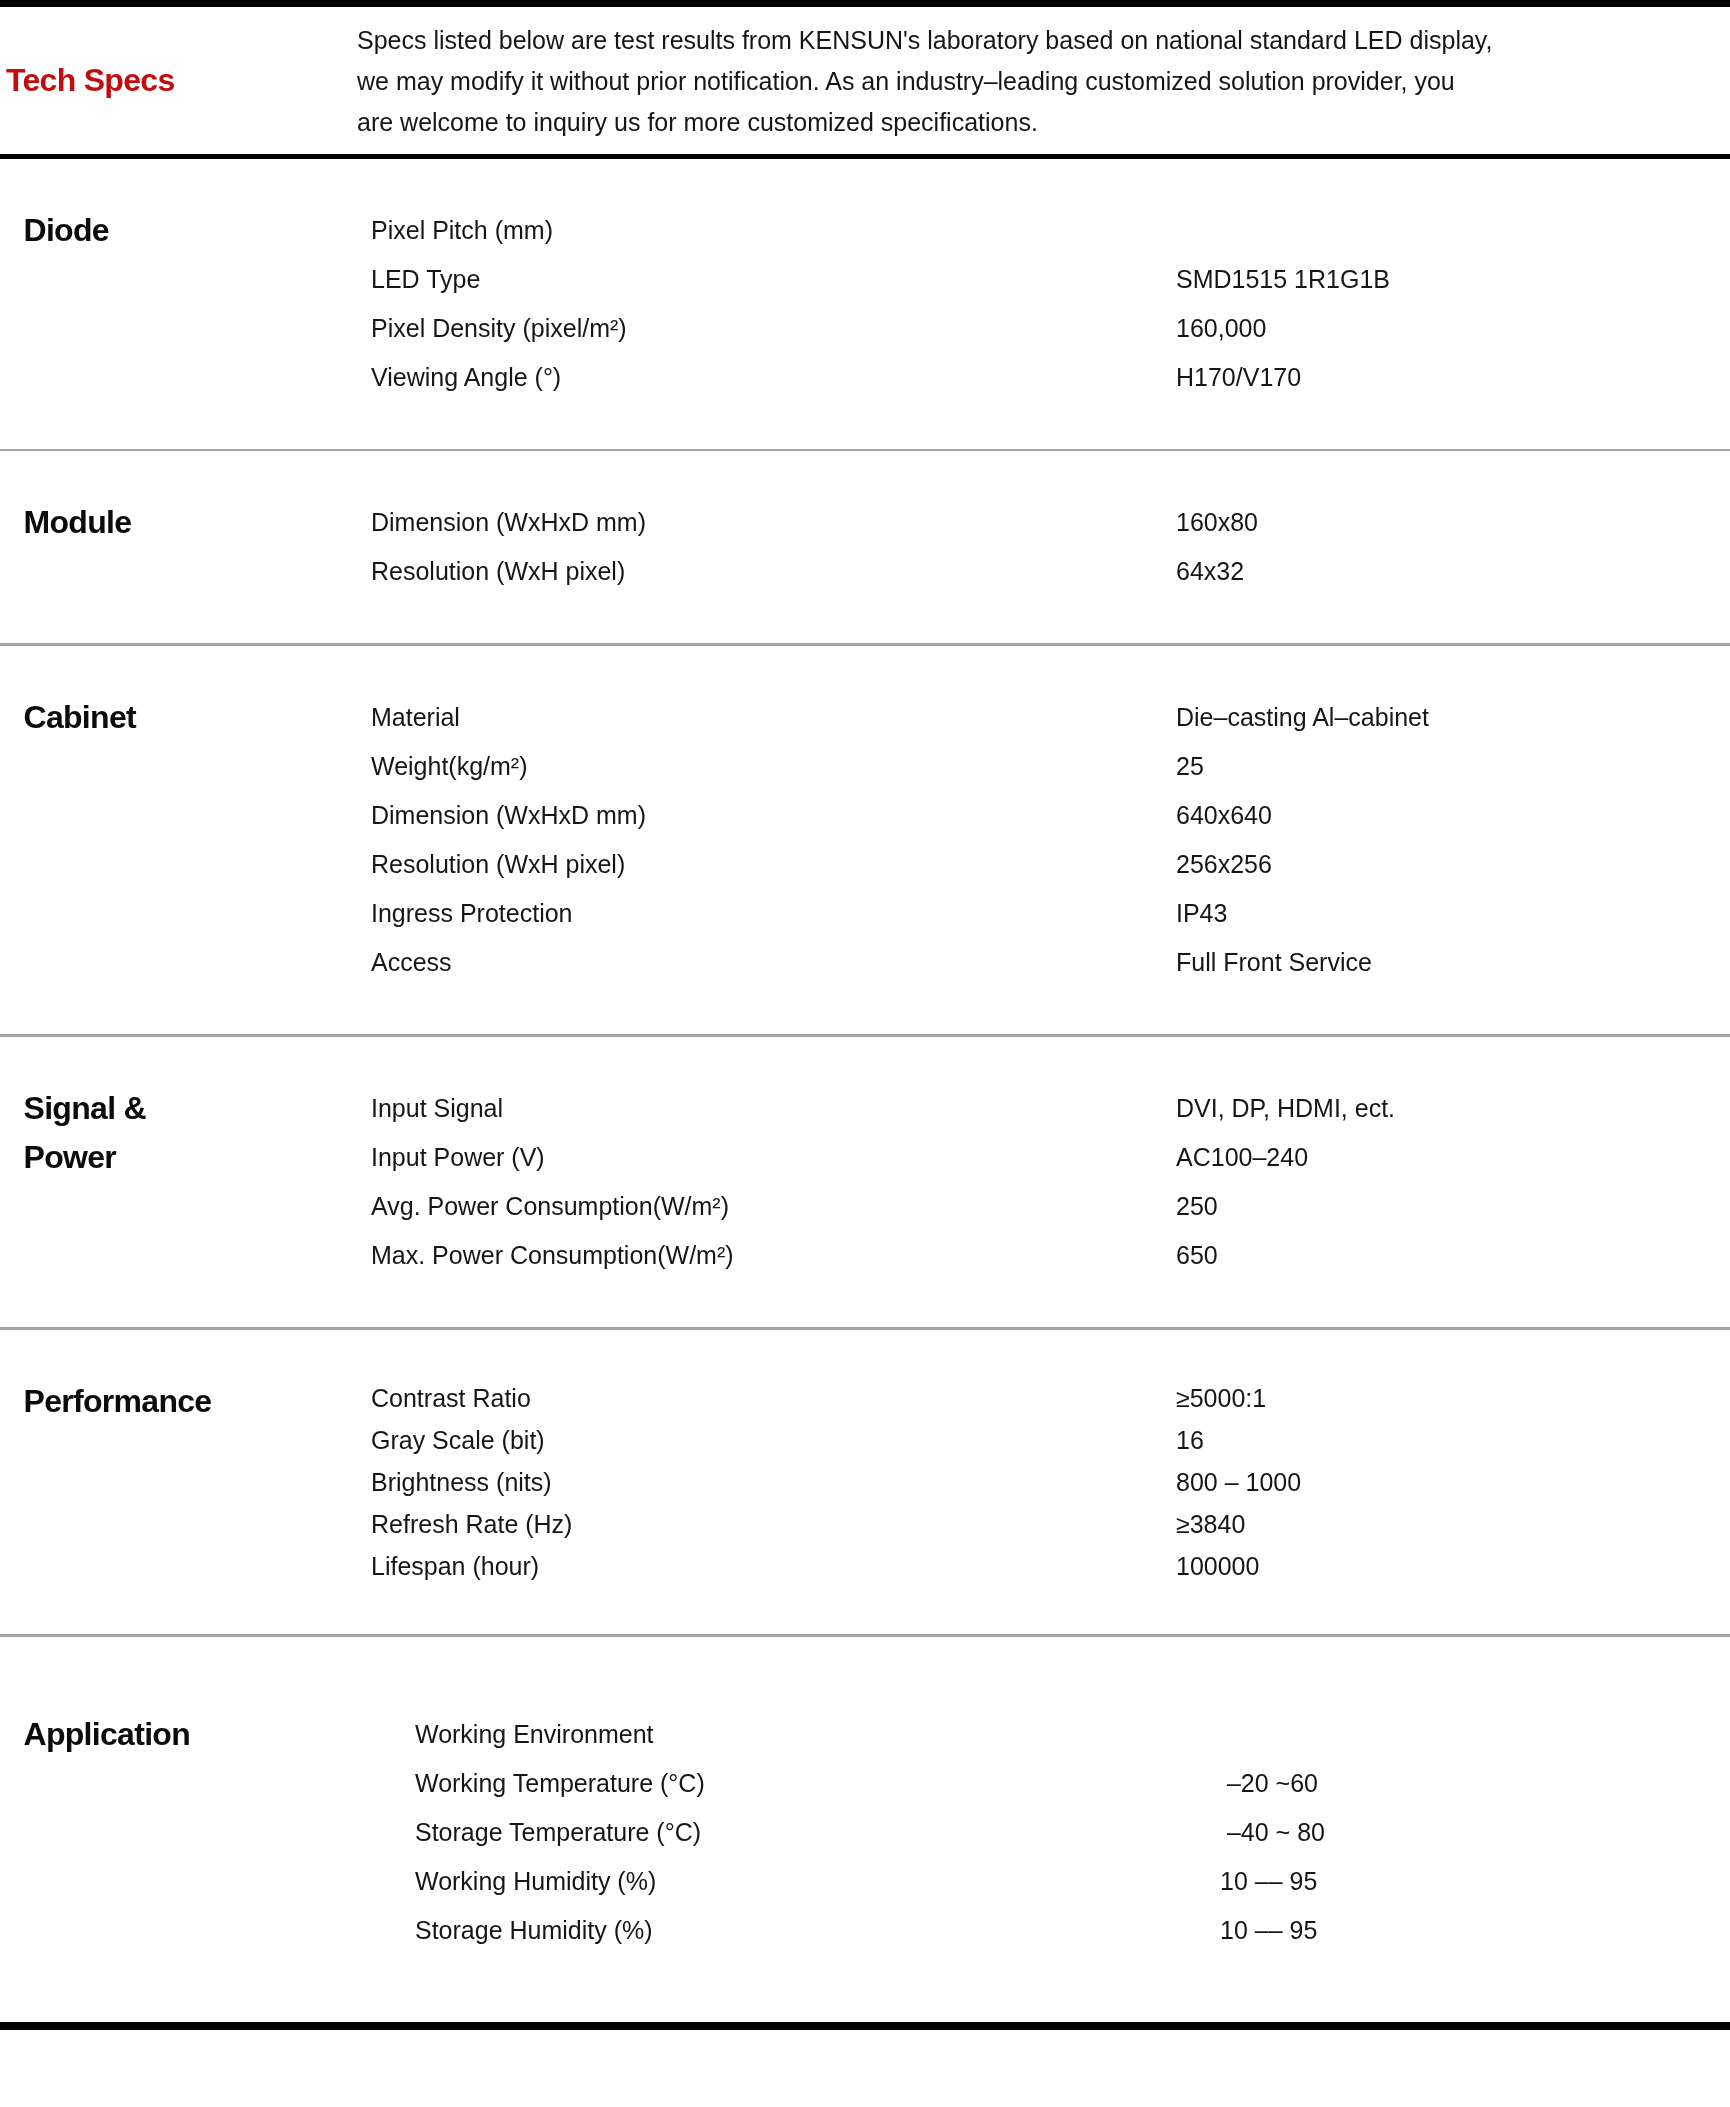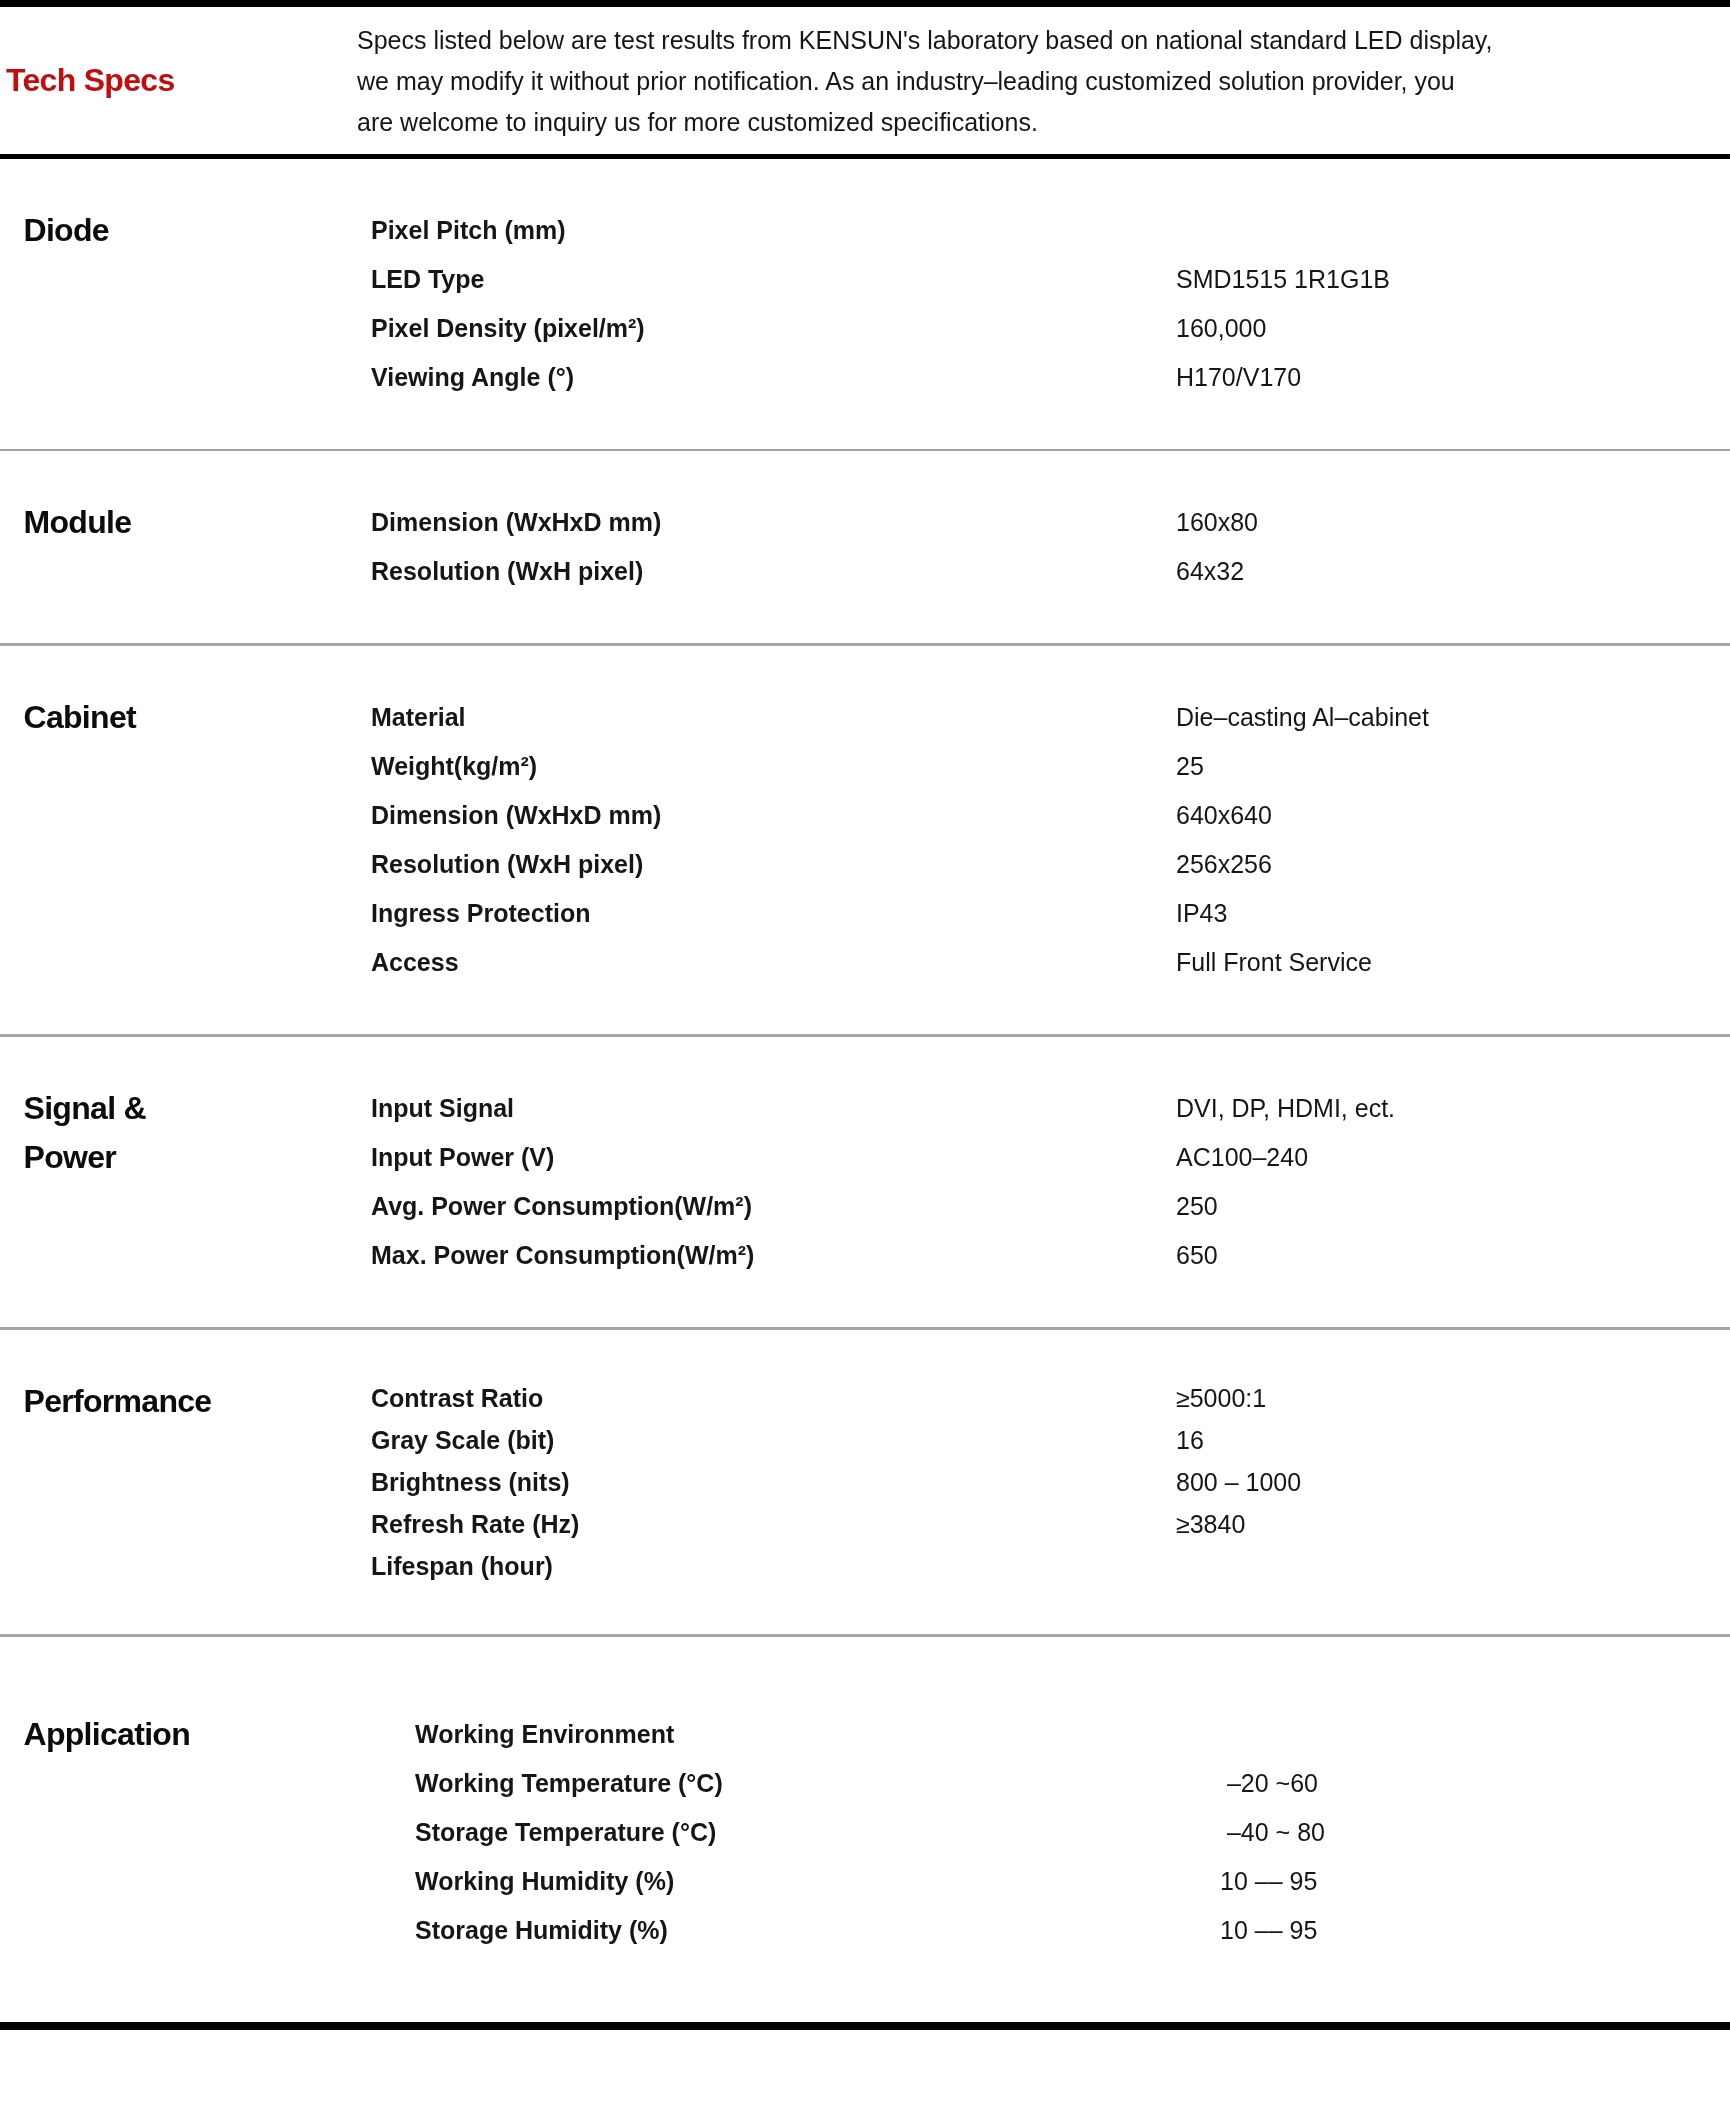--- a/index.html
+++ b/index.html
@@ -49,21 +49,21 @@
     font-size: 32px;
     font-weight: bold;
     line-height: 49px;
     color: #0c0c0c;
     letter-spacing: -0.7px;
     white-space: pre-line;
   }
   .rows { flex: 1; }
   .spec-row { display: flex; line-height: 49px; font-size: 25px; }
   .section.tight .spec-row { line-height: 42px; }
-  .spec-label { width: 805px; box-sizing: border-box; padding-right: 14.6px; color: #161616; font-weight: bold; }
+  .spec-label { width: 805px; box-sizing: border-box; padding-right: 14.6px; color: #161616; }
   .spec-value { flex: 1; white-space: pre-wrap; color: #161616; }
 
   .divider { height: 2.9px; background: #a8a4a4; }
 </style>
 </head>
 <body>
 
 <div class="page">
 
   <div class="top-bar"></div>
@@ -189,20 +189,21 @@
         <div class="spec-row">
           <div class="spec-label">Brightness (nits)</div>
           <div class="spec-value">800 – 1000</div>
         </div>
         <div class="spec-row">
           <div class="spec-label">Refresh Rate (Hz)</div>
           <div class="spec-value">≥3840</div>
         </div>
         <div class="spec-row">
           <div class="spec-label">Lifespan (hour)</div>
+          <div class="spec-value">100000</div>
         </div>
       </div>
     </section>
 
     <div class="divider"></div>
 
     <section class="section roomy">
       <h2 class="section-title">Application</h2>
       <div class="rows">
         <div class="spec-row">

